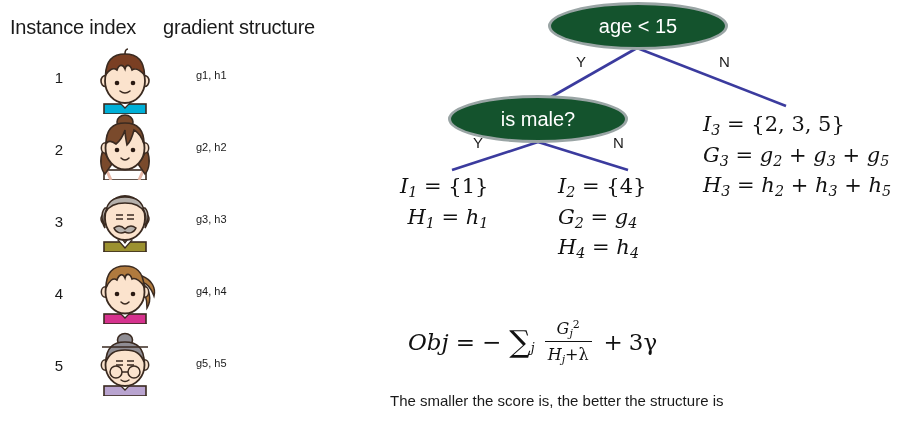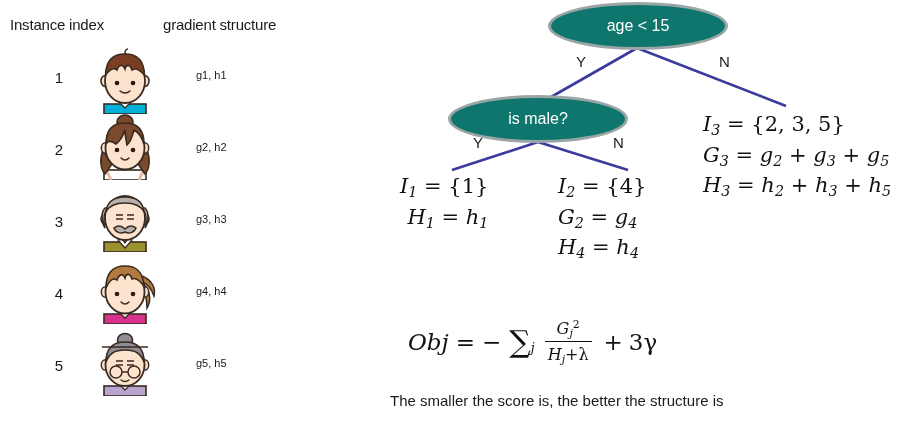--- a/index.html
+++ b/index.html
@@ -11,21 +11,21 @@
     position: relative;
     width: 920px;
     height: 421px;
     background: #ffffff;
     font-family: "Liberation Sans", sans-serif;
     overflow: hidden;
   }
   
   .hdr {
     position: absolute;
-    font-size: 15px;
+    font-size: 20px;
     color: #1a1a1a;
     white-space: nowrap;
     letter-spacing: -0.2px;
   }
   #hdr-index { left: 10px;  top: 16px; }
   #hdr-grad  { left: 163px; top: 16px; }
 
   .row-index {
     position: absolute;
     font-size: 15px;
@@ -44,28 +44,28 @@
     position: absolute;
     left: 92px;
     width: 66px;
     height: 66px;
   }
 
   
   .ellipse {
     position: absolute;
     border-radius: 50%;
-    background: #0f766e;
+    background: #14532d;
     border: 3px solid #9aa5a5;
     box-sizing: border-box;
     display: flex;
     align-items: center;
     justify-content: center;
     color: #ffffff;
-    font-size: 16px;
+    font-size: 20px;
     white-space: nowrap;
   }
   #node-root   { left: 548px; top: 2px;  width: 180px; height: 48px; }
   #node-male   { left: 448px; top: 95px; width: 180px; height: 48px; }
 
   .edge-label {
     position: absolute;
     font-size: 15px;
     color: #1a1a1a;
   }

